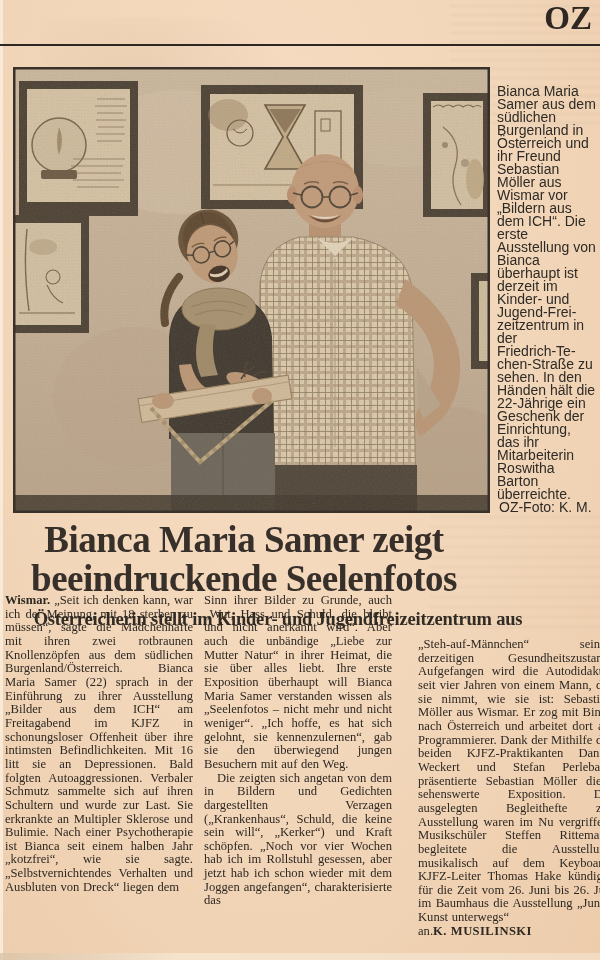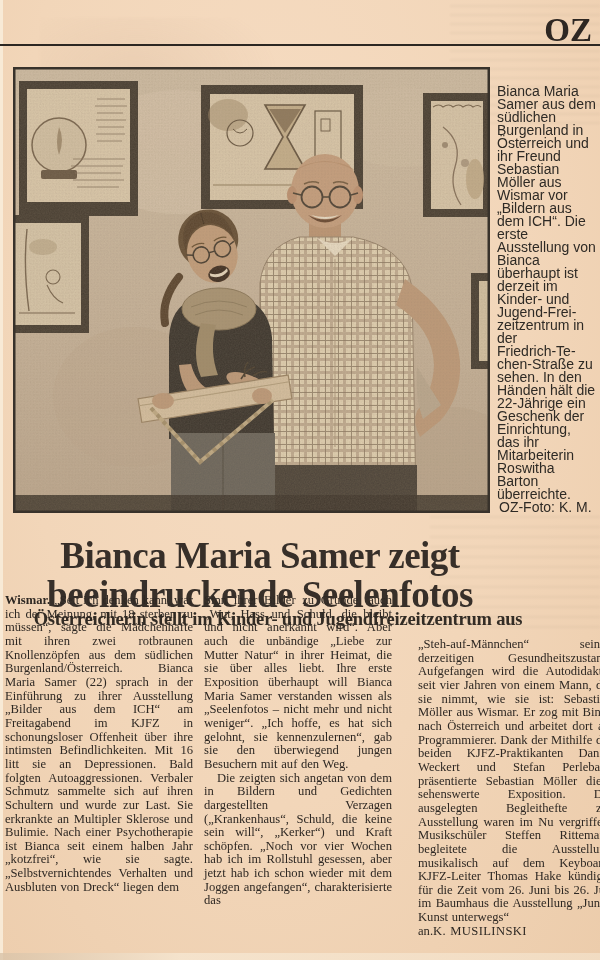--- a/index.html
+++ b/index.html
@@ -15,46 +15,46 @@
   .bleed{position:absolute;pointer-events:none;filter:blur(1.2px);}
   .bleed-top-right{right:0;top:4px;width:150px;height:120px;opacity:.45;
     background:repeating-linear-gradient(0deg, rgba(110,95,80,.14) 0 2px, transparent 2px 9px);}
   .bleed-headline-right{right:0;top:516px;width:170px;height:112px;opacity:.4;
     background:repeating-linear-gradient(0deg, rgba(110,95,80,.16) 0 2px, transparent 2px 10px);}
   .bleed-watermark{left:40px;top:18px;width:240px;height:140px;opacity:.5;
     background:radial-gradient(ellipse at 40% 40%, rgba(190,160,135,.35), transparent 70%);}
   
   .section-title{position:absolute;left:2px;top:8px;font-size:29px;font-weight:bold;
     letter-spacing:-.5px;color:#312a24;}
-  .masthead{position:absolute;right:8px;top:12px;font-size:33px;font-weight:bold;color:#2e2722;text-align:center;}
+  .masthead{position:absolute;right:8px;top:0;font-size:33px;font-weight:bold;color:#2e2722;text-align:center;}
   .header-rule{position:absolute;left:0;top:44px;width:600px;height:2px;background:#2c2722;}
   
   .photo{position:absolute;left:13px;top:67px;width:477px;height:446px;margin:0;}
   .photo svg{display:block;}
   
   .caption-box{position:absolute;left:497px;top:85px;width:101px;
     font-family:"Liberation Sans", sans-serif;font-size:14px;line-height:13px;color:#2e2a25;}
   .photo-caption-text{white-space:pre-line;}
   .photo-credit{margin-top:0;padding-left:2px;}
   
   .headline{position:absolute;left:0;top:520px;width:488px;text-align:center;
-    font-weight:bold;font-size:37px;line-height:39px;color:#372f29;letter-spacing:-.5px;margin:16px;}
+    font-weight:bold;font-size:37px;line-height:39px;color:#372f29;letter-spacing:-.5px;margin:0;}
   .subheadline{position:absolute;left:0;top:601px;width:540px;text-align:center;
     font-weight:bold;font-size:18.5px;color:#332c25;margin:8px;letter-spacing:-.2px;}
   
   .col{position:absolute;top:594px;font-size:12.6px;line-height:13.65px;
     text-align:justify;color:#2e2823;word-spacing:.5px;}
   .col p{margin:0;}
   .col-1{left:5px;width:188px;}
   .col-2{left:204px;width:188px;}
   .col-3{left:401px;width:194px;top:638px;margin-left:17px;}
   .dateline{font-weight:bold;margin-right:4px;}
   .indent{text-indent:13px;}
   .lastline{display:flex;justify-content:flex-start;align-items:baseline;}
-  .byline{letter-spacing:.4px;font-weight:normal;white-space:nowrap;}
+  .byline{letter-spacing:.4px;font-weight:bold;white-space:nowrap;}
 </style>
 </head>
 <body>
 
 <div id="page">
 
   <div class="scan-edge-left"></div>
   <div class="bleed bleed-watermark"></div>
   <div class="bleed bleed-top-right"></div>
   <div class="bleed bleed-headline-right"></div>

